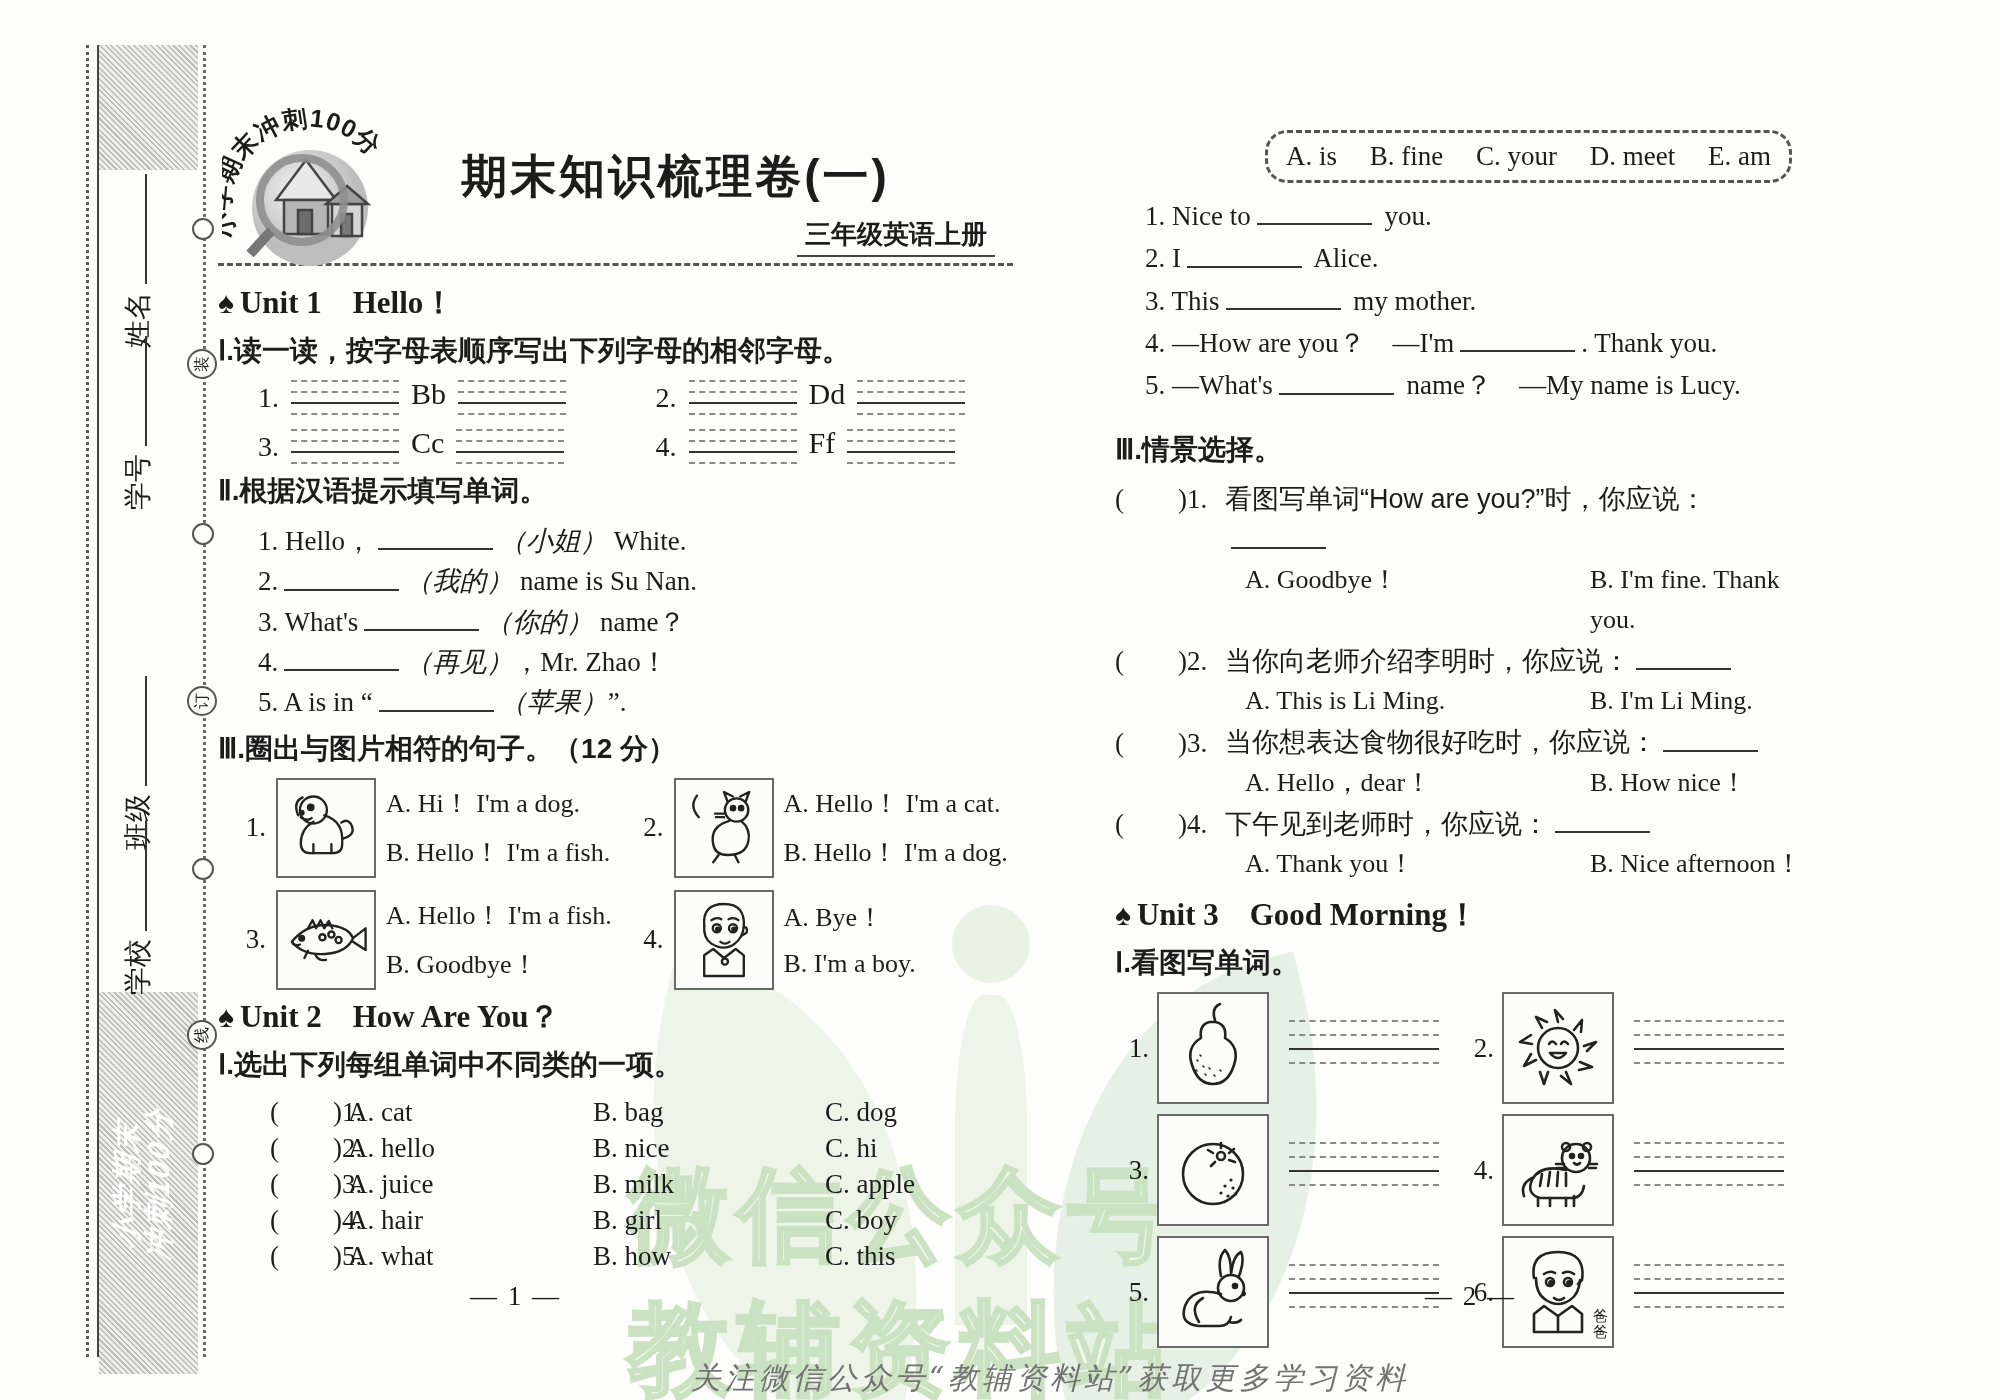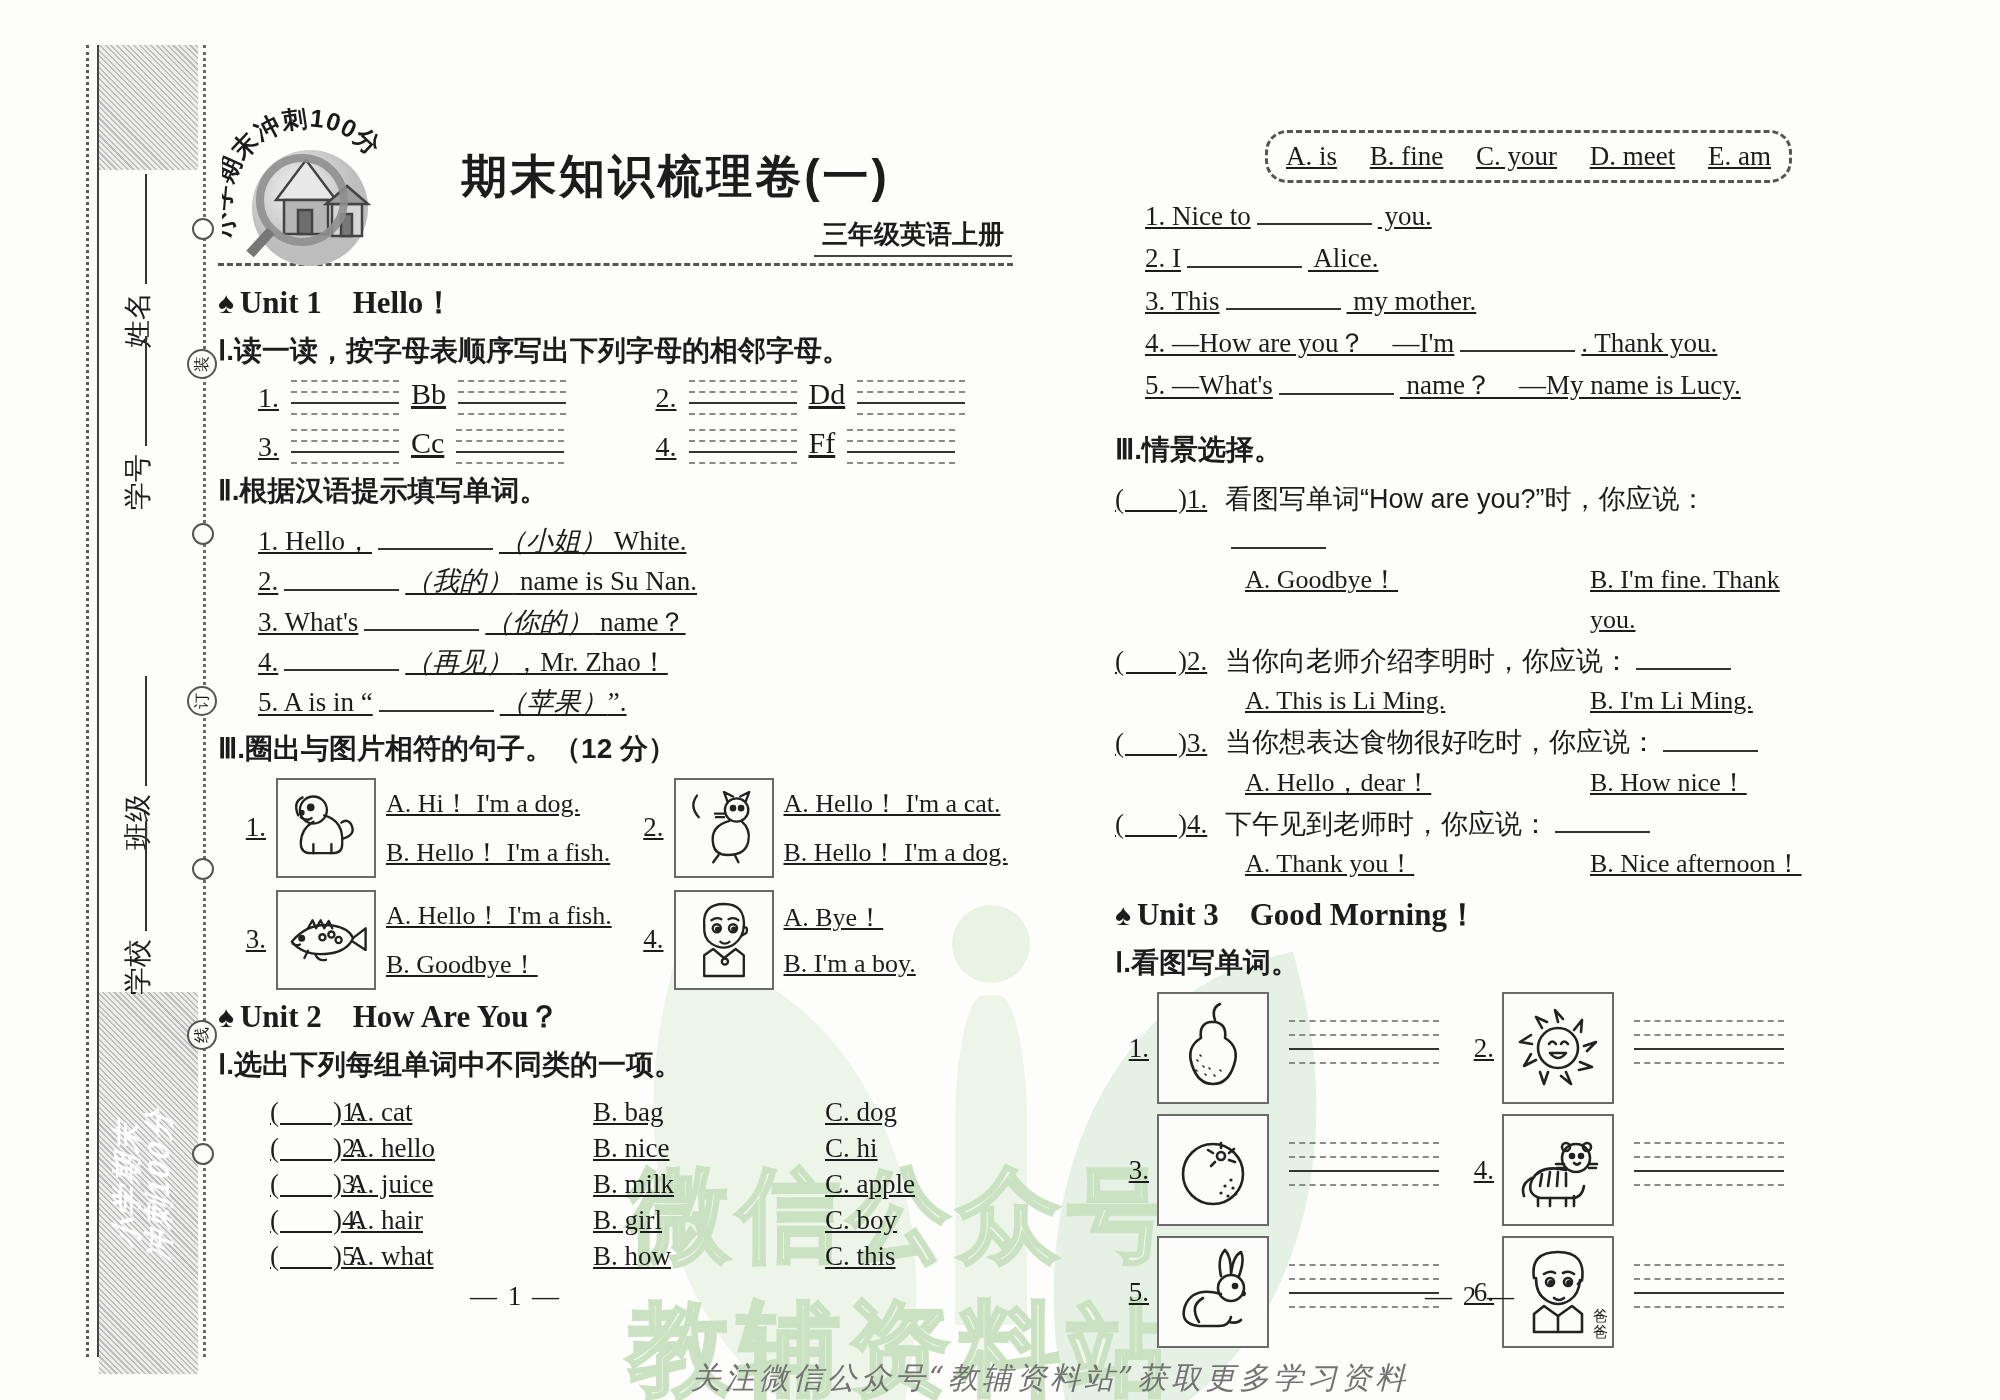--- a/index.html
+++ b/index.html
@@ -1,18 +1,18 @@
 <!DOCTYPE html>
 <html><head>
 <meta charset="utf-8">
 <style>
   html,body{margin:0;padding:0;}
   body{width:2000px;height:1400px;position:relative;background:#fdfdfc;overflow:hidden;
        font-family:"Liberation Sans",sans-serif;color:#1c1c1c;}
-  .en{font-family:"Liberation Serif",serif;text-decoration:underline;}
+  .en{font-family:"Liberation Serif",serif;}
   .cn{font-family:"Liberation Sans",sans-serif;}
 
   
   .dotline1{position:absolute;left:86px;top:45px;height:1312px;border-left:3px dotted #5a5a5a;}
   .solidline{position:absolute;left:97px;top:45px;height:1312px;border-left:2px solid #444;}
   .dotline2{position:absolute;left:203px;top:45px;height:1312px;border-left:3px dotted #6a6a6a;}
   .hatch{position:absolute;left:99px;width:99px;
          background:repeating-linear-gradient(45deg,#bdbdbd 0 1.5px,#ededec 1.5px 4px);}
   #hatch-top{top:45px;height:125px;}
   #hatch-bottom{top:992px;height:382px;}
@@ -41,21 +41,21 @@
            color:#f1f7ec;-webkit-text-stroke:3px #cbe2c2;font-family:"Liberation Sans",sans-serif;}
   #wm-t1{left:628px;top:1148px;}
   #wm-t2{left:628px;top:1282px;}
 
   
   #logo{position:absolute;left:222px;top:108px;z-index:3;}
   #col-left{position:absolute;left:218px;top:100px;width:795px;z-index:2;}
   #col-right{position:absolute;left:1115px;top:130px;width:690px;z-index:2;}
   .header{height:163px;border-bottom:3px dashed #555;position:relative;margin-bottom:16px;}
   .title{font-size:46px;font-weight:bold;text-align:center;padding:46px 0 0 120px;letter-spacing:3px;}
-  .subtitle{position:absolute;right:1px;bottom:6px;font-size:26px;font-weight:bold;
+  .subtitle{position:absolute;right:18px;bottom:6px;font-size:26px;font-weight:bold;
             border-bottom:2px solid #444;padding:0 8px 3px;}
 
   
   .unit-head{font-size:31px;font-weight:bold;margin:6px 0 8px;font-family:"Liberation Serif",serif;}
   .spade{font-size:30px;margin-right:6px;}
   .seclabel{font-size:28px;font-weight:bold;margin:8px 0 10px;}
   .blank{display:inline-block;border-bottom:2px solid #333;height:1.05em;vertical-align:baseline;
          width:115px;margin:0 6px;}
   .blank.small{width:95px;}
   .hint{font-style:italic;font-family:"Liberation Serif",serif;}

